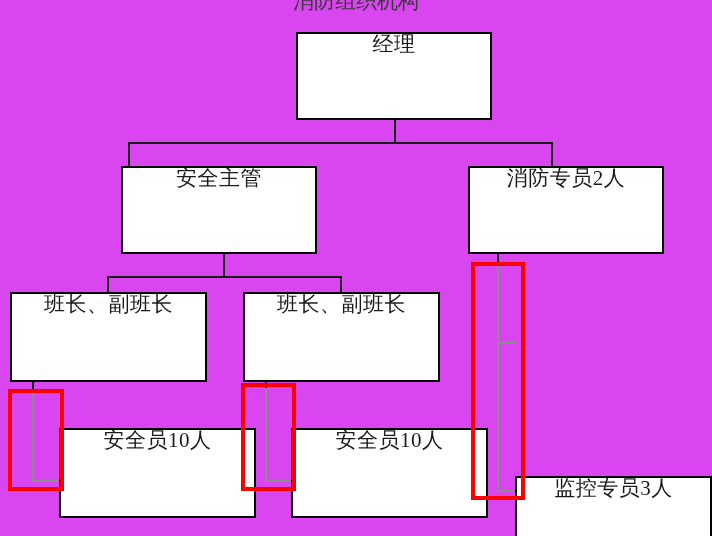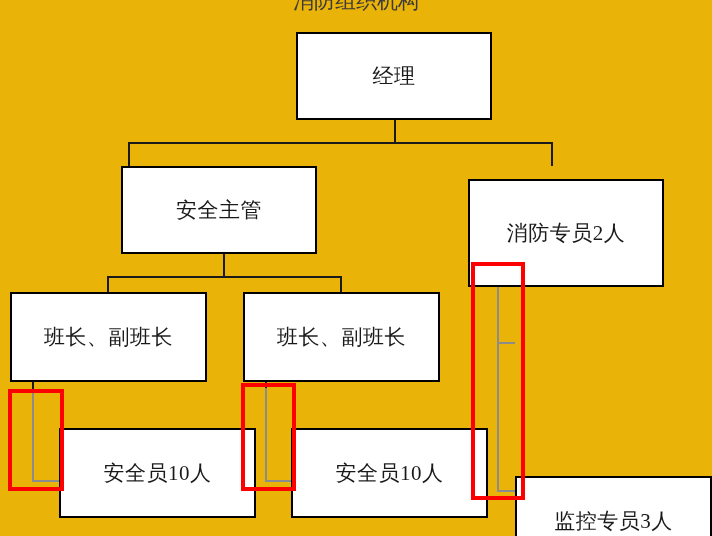--- a/index.html
+++ b/index.html
@@ -7,31 +7,30 @@
     padding: 0;
     background: #ffffff;
   }
   body {
     font-family: "Liberation Serif", "DejaVu Serif", serif;
   }
   #chart-canvas {
     position: relative;
     width: 712px;
     height: 536px;
-    background: #eab308;
+    background: #d946ef;
     overflow: hidden;
   }
   
   .node {
     position: absolute;
     box-sizing: border-box;
     border: 2px solid #000000;
     background: #ffffff;
     display: flex;
-    align-items: center;
     justify-content: center;
     color: #1a1a1a;
     font-size: 21px;
     line-height: 1;
     letter-spacing: 0.5px;
     white-space: nowrap;
     z-index: 3;
   }
   .node .label { pointer-events: none; }
 
@@ -111,21 +110,21 @@
   <div class="gconn h" style="left:265px; top:480px; width:30px;"></div>
 
   <div class="node" style="left:296px; top:32px;  width:196px; height:88px;">
     <span class="label">经理</span>
   </div>
 
   <div class="node" style="left:121px; top:166px; width:196px; height:88px;">
     <span class="label">安全主管</span>
   </div>
 
-  <div class="node" style="left:468px; top:166px; width:196px; height:108px;margin-top:13px;">
+  <div class="node" style="left:468px; top:166px; width:196px; height:88px;">
     <span class="label">消防专员2人</span>
   </div>
 
   <div class="node" style="left:10px;  top:292px; width:197px; height:90px;">
     <span class="label">班长、副班长</span>
   </div>
 
   <div class="node" style="left:243px; top:292px; width:197px; height:90px;">
     <span class="label">班长、副班长</span>
   </div>

